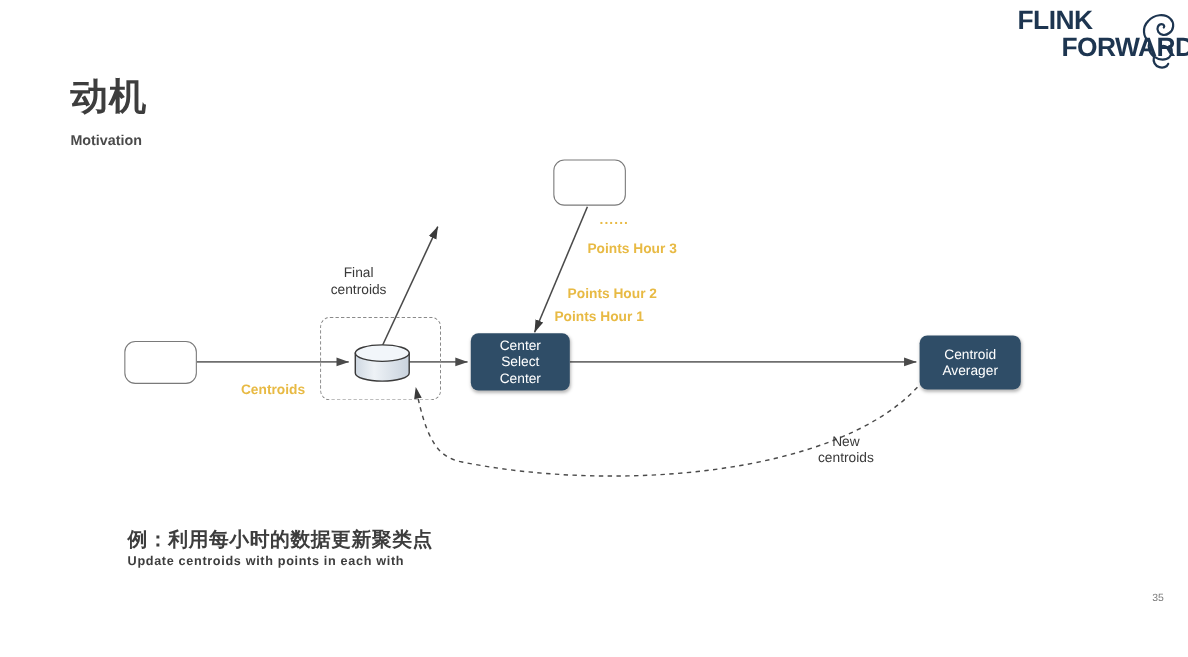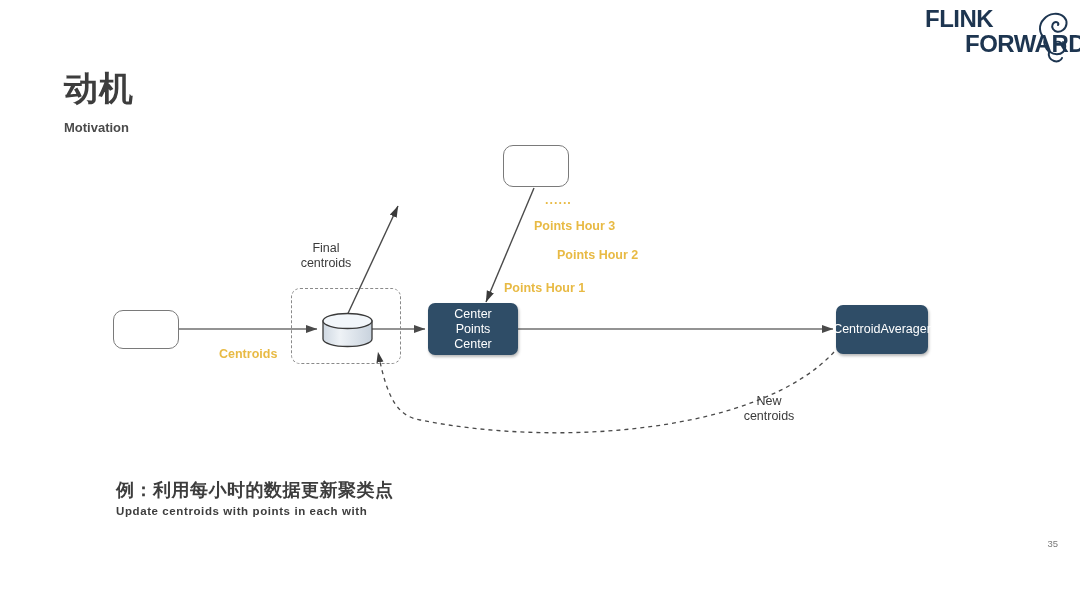--- a/index.html
+++ b/index.html
@@ -213,46 +213,46 @@
     </svg>
 
     <div class="dashed-region" style="left:291px; top:288px; width:110px; height:76px;"></div>
 
     <div class="node-box node-empty" style="left:113px; top:310px; width:66px; height:39px;"></div>
 
     <div class="node-box node-empty" style="left:503px; top:145px; width:66px; height:42px;"></div>
 
     <div class="node-box node-dark" style="left:428px; top:303px; width:90px; height:52px; flex-direction:column;">
       <span>Center</span>
-      <span>Points</span>
+      <span>Select</span>
       <span>Center</span>
     </div>
 
-    <div class="node-box node-dark" style="left:836px; top:305px; width:92px; height:49px; flex-direction:row;">
+    <div class="node-box node-dark" style="left:836px; top:305px; width:92px; height:49px; flex-direction:column;">
       <span>Centroid</span>
       <span>Averager</span>
     </div>
 
     <div class="label-gold" style="left:219px; top:347px;">Centroids</div>
 
     <div class="label-plain" style="left:288px; top:241px; width:76px;">
       <span>Final</span><br>
       <span>centroids</span>
     </div>
 
     <div class="label-plain" style="left:730px; top:394px; width:78px;">
       <span>New</span><br>
       <span>centroids</span>
     </div>
 
     <div class="label-gold" style="left:545px; top:193px; letter-spacing:1px;">......</div>
 
     <div class="label-gold" style="left:534px; top:219px;">Points Hour 3</div>
 
-    <div class="label-gold" style="left:516px; top:248px;margin-left:41px;">Points Hour 2</div>
+    <div class="label-gold" style="left:516px; top:260px;">Points Hour 2</div>
 
     <div class="label-gold" style="left:504px; top:281px;">Points Hour 1</div>
 
   </div>
 
   <div id="caption">
     <div id="caption-cn">例：利用每小时的数据更新聚类点</div>
     <div id="caption-en">Update centroids with points in each with</div>
   </div>
 

